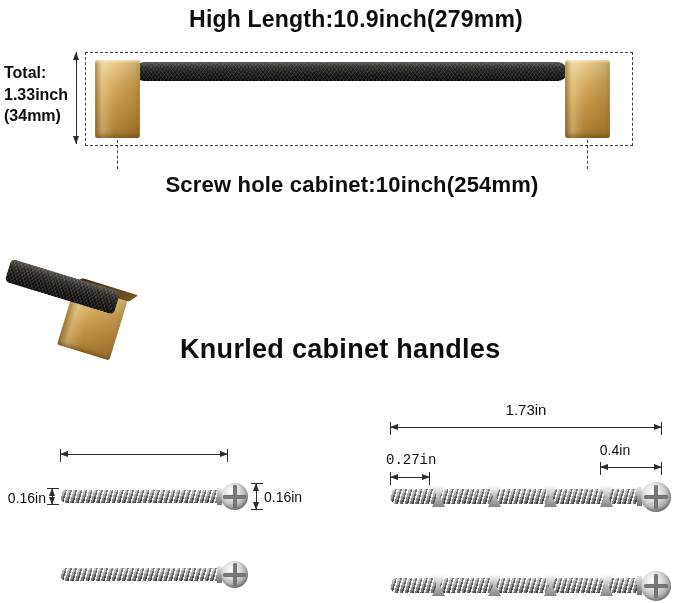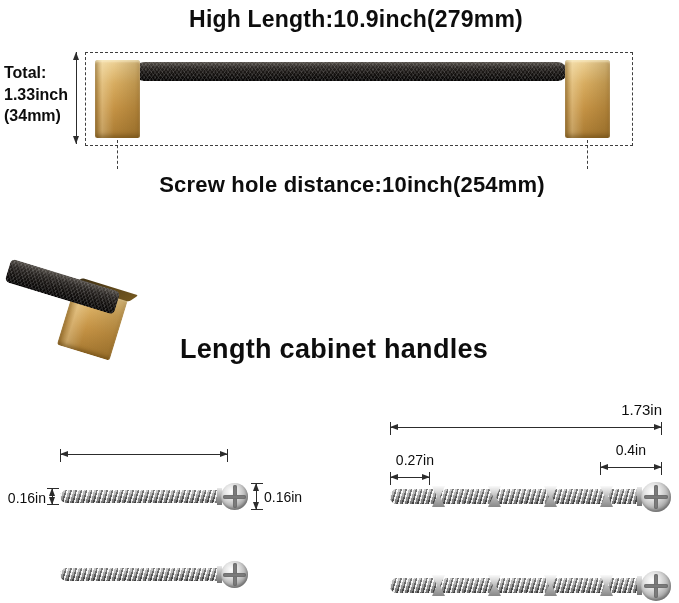--- a/index.html
+++ b/index.html
@@ -12,21 +12,21 @@
     font-family:"Liberation Sans","DejaVu Sans",sans-serif;color:var(--txt);
   }
   .abs{position:absolute;}
 
   
   .t-title{font-size:23px;font-weight:600;text-align:center;letter-spacing:.2px;}
   .t-sub{font-size:22px;font-weight:600;text-align:center;letter-spacing:.2px;}
   .t-name{font-size:27px;font-weight:700;letter-spacing:.3px;}
   .t-high{font-size:16px;font-weight:600;line-height:1.35;}
   .t-high span{display:block;}
-  .dlbl{font-size:15px;font-weight:400;text-align:right;white-space:nowrap;}
+  .dlbl{font-size:15px;font-weight:400;text-align:center;white-space:nowrap;}
   .dlbl.sm{font-size:14px;}
 
   
   .dashbox{border:1.5px dashed #3f3f3f;}
   .dashv{width:0;border-left:1.5px dashed #3f3f3f;}
 
   
   .dimh{height:0;border-top:1px solid var(--dim);}
   .dimh::before{content:"";position:absolute;left:0;top:-4px;width:0;height:0;
     border-top:3.5px solid transparent;border-bottom:3.5px solid transparent;border-right:8px solid var(--dim);}
@@ -111,28 +111,28 @@
     <span>(34mm)</span>
   </div>
 
   <div class="abs block gold" style="left:95px;top:60px;"></div>
   <div class="abs bar knurl"></div>
   <div class="abs block gold" style="left:565px;top:60px;"></div>
 
   <div class="abs dashv" style="left:117px;top:140px;height:29px;"></div>
   <div class="abs dashv" style="left:587px;top:140px;height:29px;"></div>
 
-  <div class="abs t-sub" style="left:102px;top:172px;width:500px;">Screw hole distance:10inch(254mm)</div>
+  <div class="abs t-sub" style="left:102px;top:172px;width:500px;">Screw hole cabinet:10inch(254mm)</div>
 
   <div class="abs closeup">
     <div class="abs cu-bar knurl"></div>
     <div class="abs cu-cap gold"></div>
   </div>
 
-  <div class="abs t-name" style="left:180px;top:334px;width:400px;">Length cabinet handles</div>
+  <div class="abs t-name" style="left:180px;top:334px;width:400px;">Knurled cabinet handles</div>
 
   <div class="abs dimh" style="left:60px;top:454px;width:168px;">
     <span class="ticks"></span>
   </div>
 
   <div class="abs dlbl sm" style="left:0px;top:490px;width:46px;text-align:right;">0.16in</div>
   <div class="abs dimv" style="left:52px;top:488px;height:17px;">
     <span class="ticks"></span>
   </div>
 
@@ -147,21 +147,21 @@
 
   <div class="abs rod" style="left:60px;top:568px;width:158px;"></div>
   <span class="abs neck" style="left:217px;top:566px;height:17px;"></span>
   <span class="abs head" style="left:221px;top:561px;width:27px;height:27px;"></span>
 
   <div class="abs dlbl" style="left:390px;top:401px;width:272px;">1.73in</div>
   <div class="abs dimh" style="left:390px;top:427px;width:272px;">
     <span class="ticks"></span>
   </div>
 
-  <div class="abs dlbl sm" style="left:386px;top:452px;width:48px;">0.27in</div>
+  <div class="abs dlbl sm" style="left:386px;top:452px;width:48px;font-family:Liberation Mono, monospace;">0.27in</div>
   <div class="abs dimh" style="left:390px;top:477px;width:40px;">
     <span class="ticks"></span>
   </div>
 
   <div class="abs dlbl sm" style="left:584px;top:442px;width:62px;">0.4in</div>
   <div class="abs dimh" style="left:600px;top:467px;width:62px;">
     <span class="ticks"></span>
   </div>
 
   <div class="abs rod long" style="left:390px;top:489px;width:248px;">

